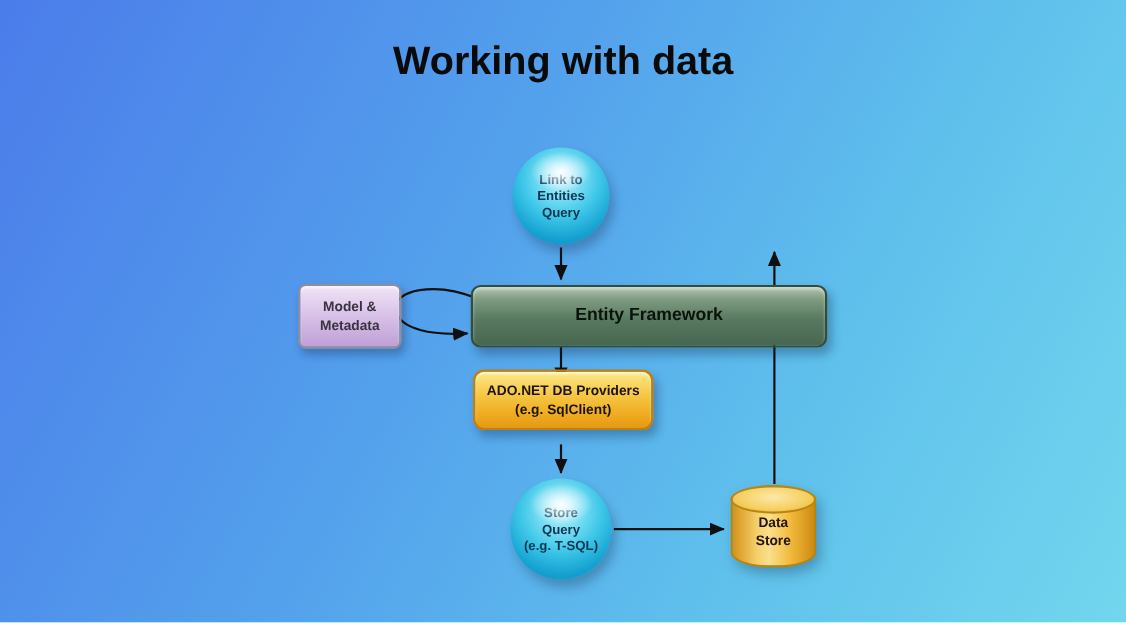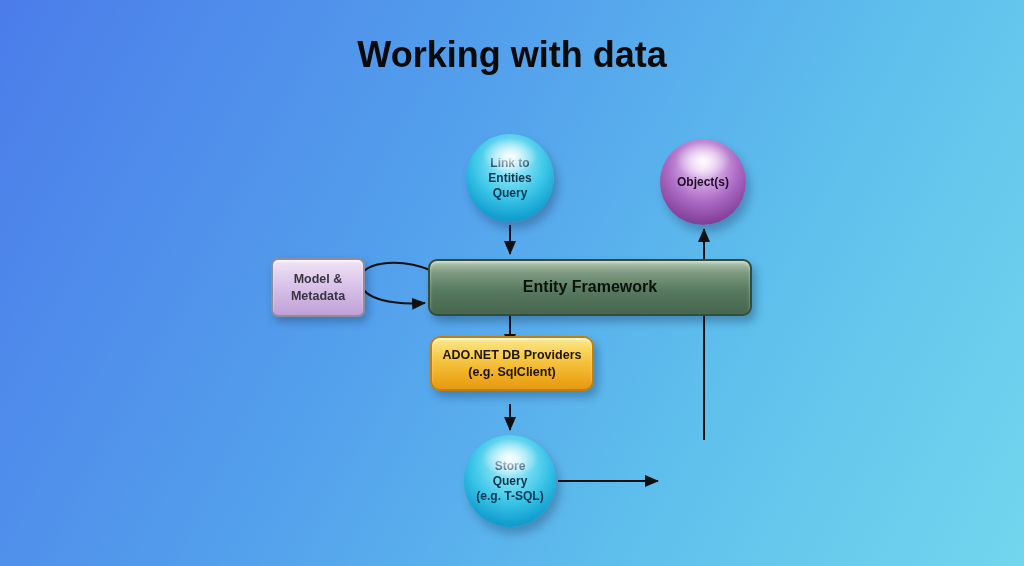--- a/index.html
+++ b/index.html
@@ -145,23 +145,20 @@
     <line x1="704" y1="440" x2="704" y2="229" stroke="#101010" stroke-width="2" marker-end="url(#ah)"></line>
     <path d="M 433 271 C 396 256, 357 263, 360 282 C 363 300, 394 305, 425 303" fill="none" stroke="#101010" stroke-width="2" marker-end="url(#ah)"></path>
   </svg>
 
   <div class="sphere cyan linq">
     <span>Link to
 Entities
 Query</span>
   </div>
 
-  <div class="sphere purple objects">
-    <span>Object(s)</span>
-  </div>
 
   <div class="box ef">
     <span>Entity Framework</span>
   </div>
 
   <div class="box model">
     <span>Model &amp;
 Metadata</span>
   </div>
 
@@ -169,14 +166,20 @@
     <span>ADO.NET DB Providers
 (e.g. SqlClient)</span>
   </div>
 
   <div class="sphere cyan store">
     <span>Store
 Query
 (e.g. T-SQL)</span>
   </div>
 
+  <div class="cylinder">
+    <div class="cyl-body"></div>
+    <div class="cyl-top"></div>
+    <div class="cyl-label">Data
+Store</div>
+  </div>
 
 </div>
 
 </body></html>

